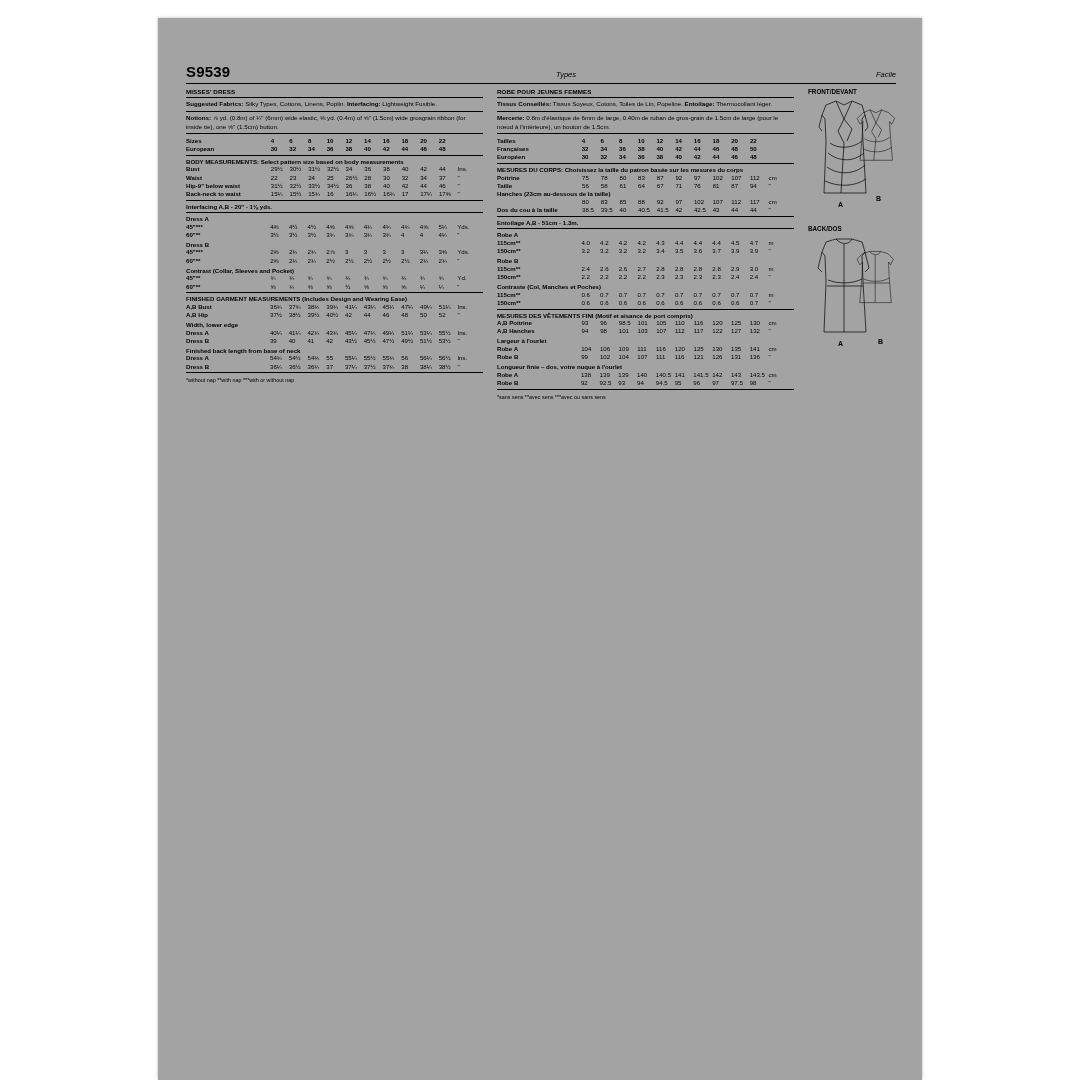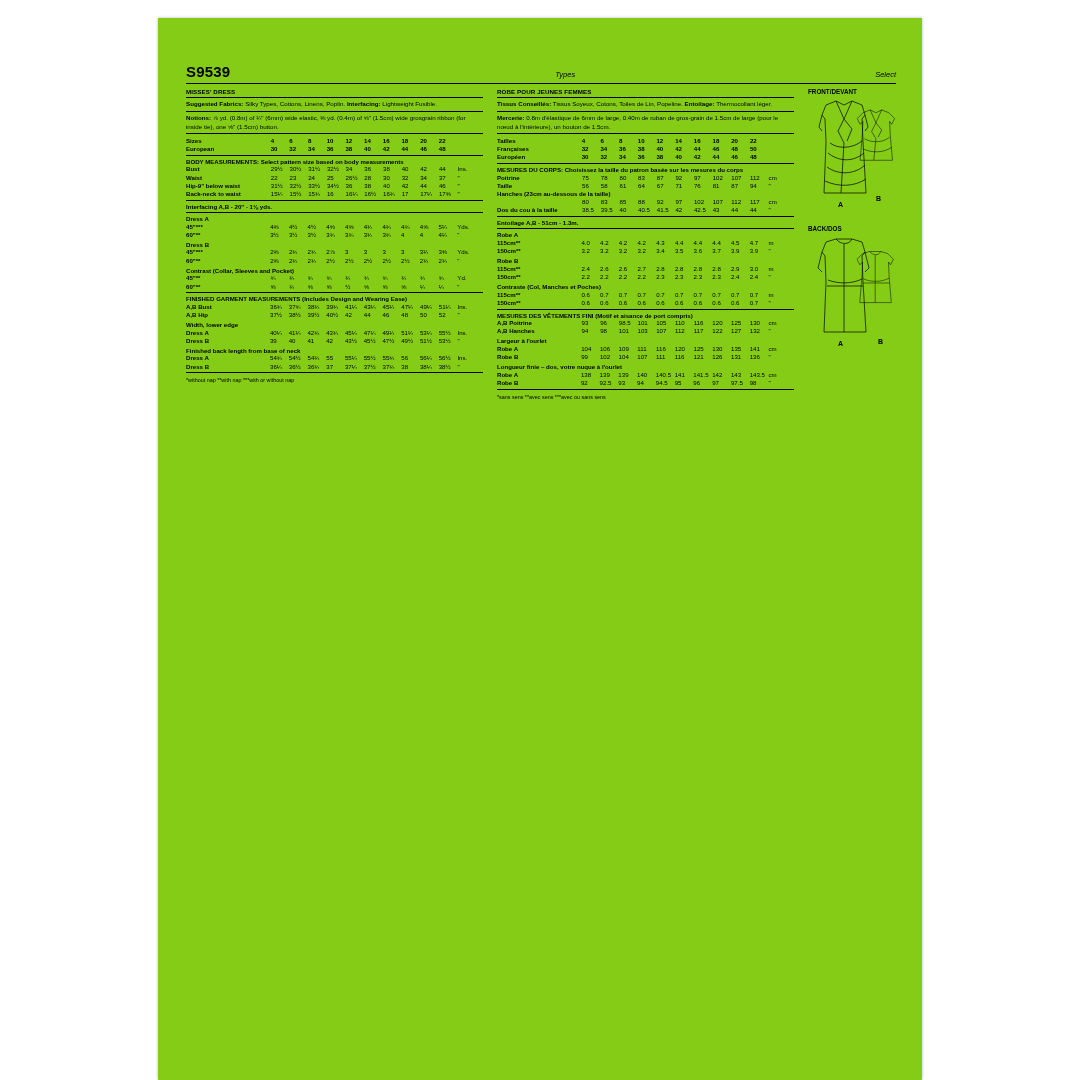--- a/index.html
+++ b/index.html
@@ -14,21 +14,21 @@
     color: #000;
     position: relative;
     overflow: hidden;
   }
   .page {
     position: absolute;
     left: 158px;
     top: 18px;
     width: 764px;
     height: 1062px;
-    background: #84cc16;
+    background: #a3a3a3;
     box-shadow: 0 0 3px rgba(0,0,0,0.28);
     box-sizing: border-box;
   }
   .sheet {
     position: absolute;
     left: 28px;
     top: 45px;
     width: 710px;
   }
   
@@ -132,21 +132,21 @@
 </head>
 <body>
 
 <div class="page">
   <div class="sheet">
 
     <div class="head-row">
       <div class="pattern-no">S9539</div>
       <div style="display:flex; gap:300px;">
         <div class="difficulty">Types</div>
-        <div class="difficulty">Select</div>
+        <div class="difficulty">Facile</div>
       </div>
     </div>
 
     <div class="cols">
 
       <div class="col">
         <div class="sec-title">MISSES' DRESS</div>
         <div class="rule"></div>
         <div class="para">
           <span class="bold">Suggested Fabrics:</span>

